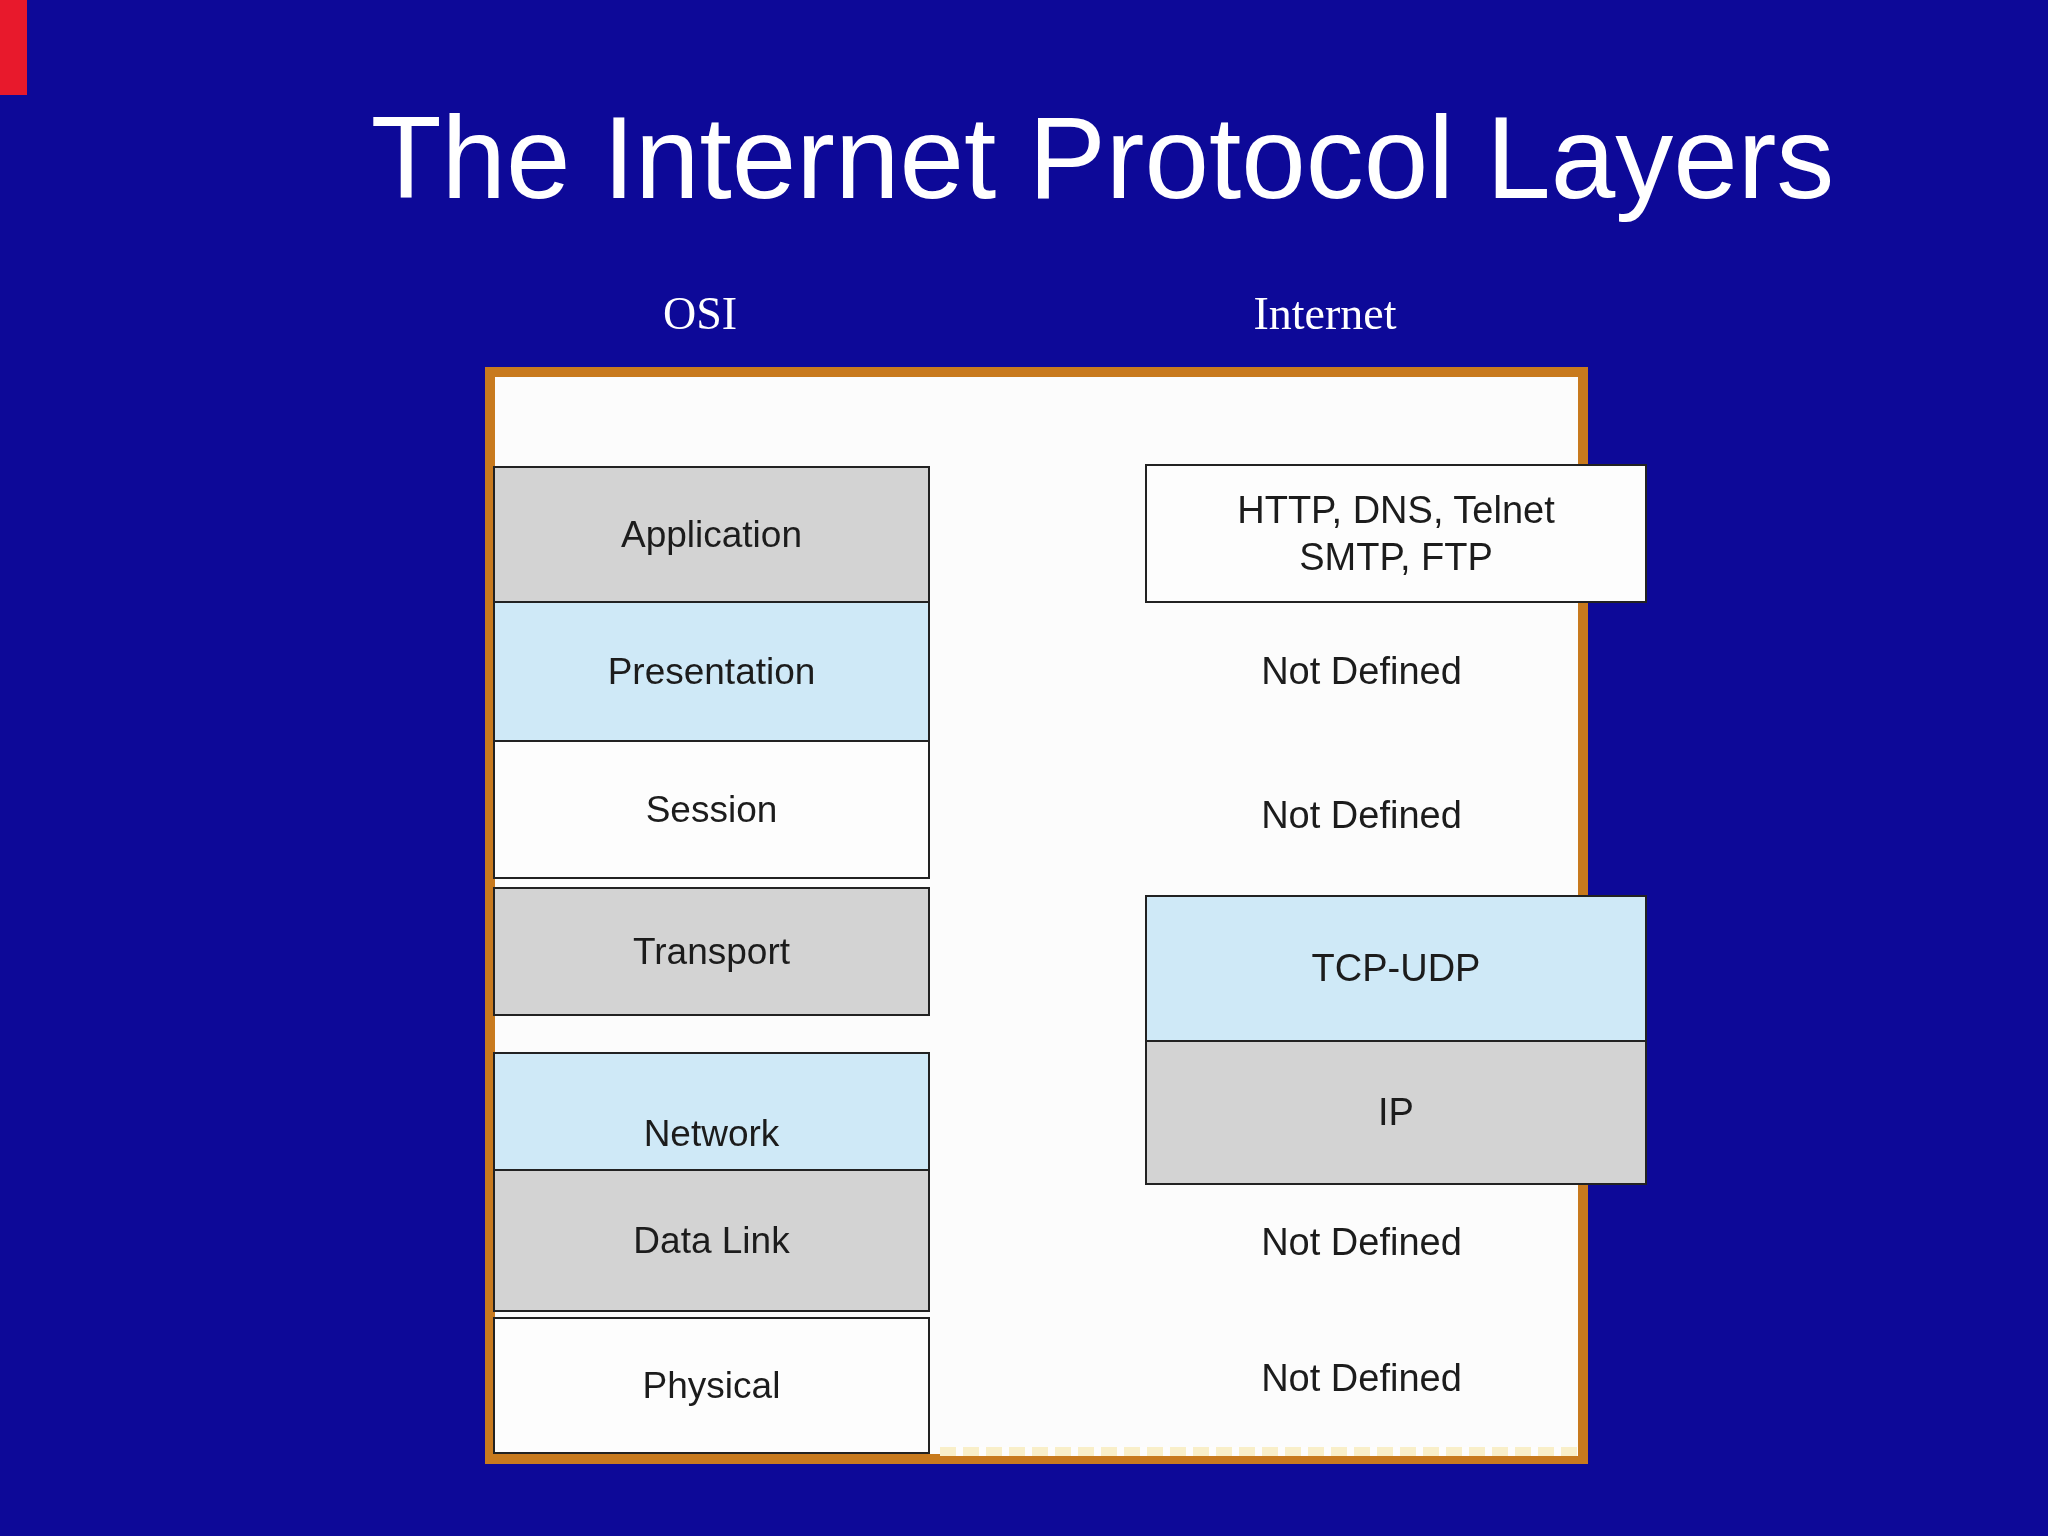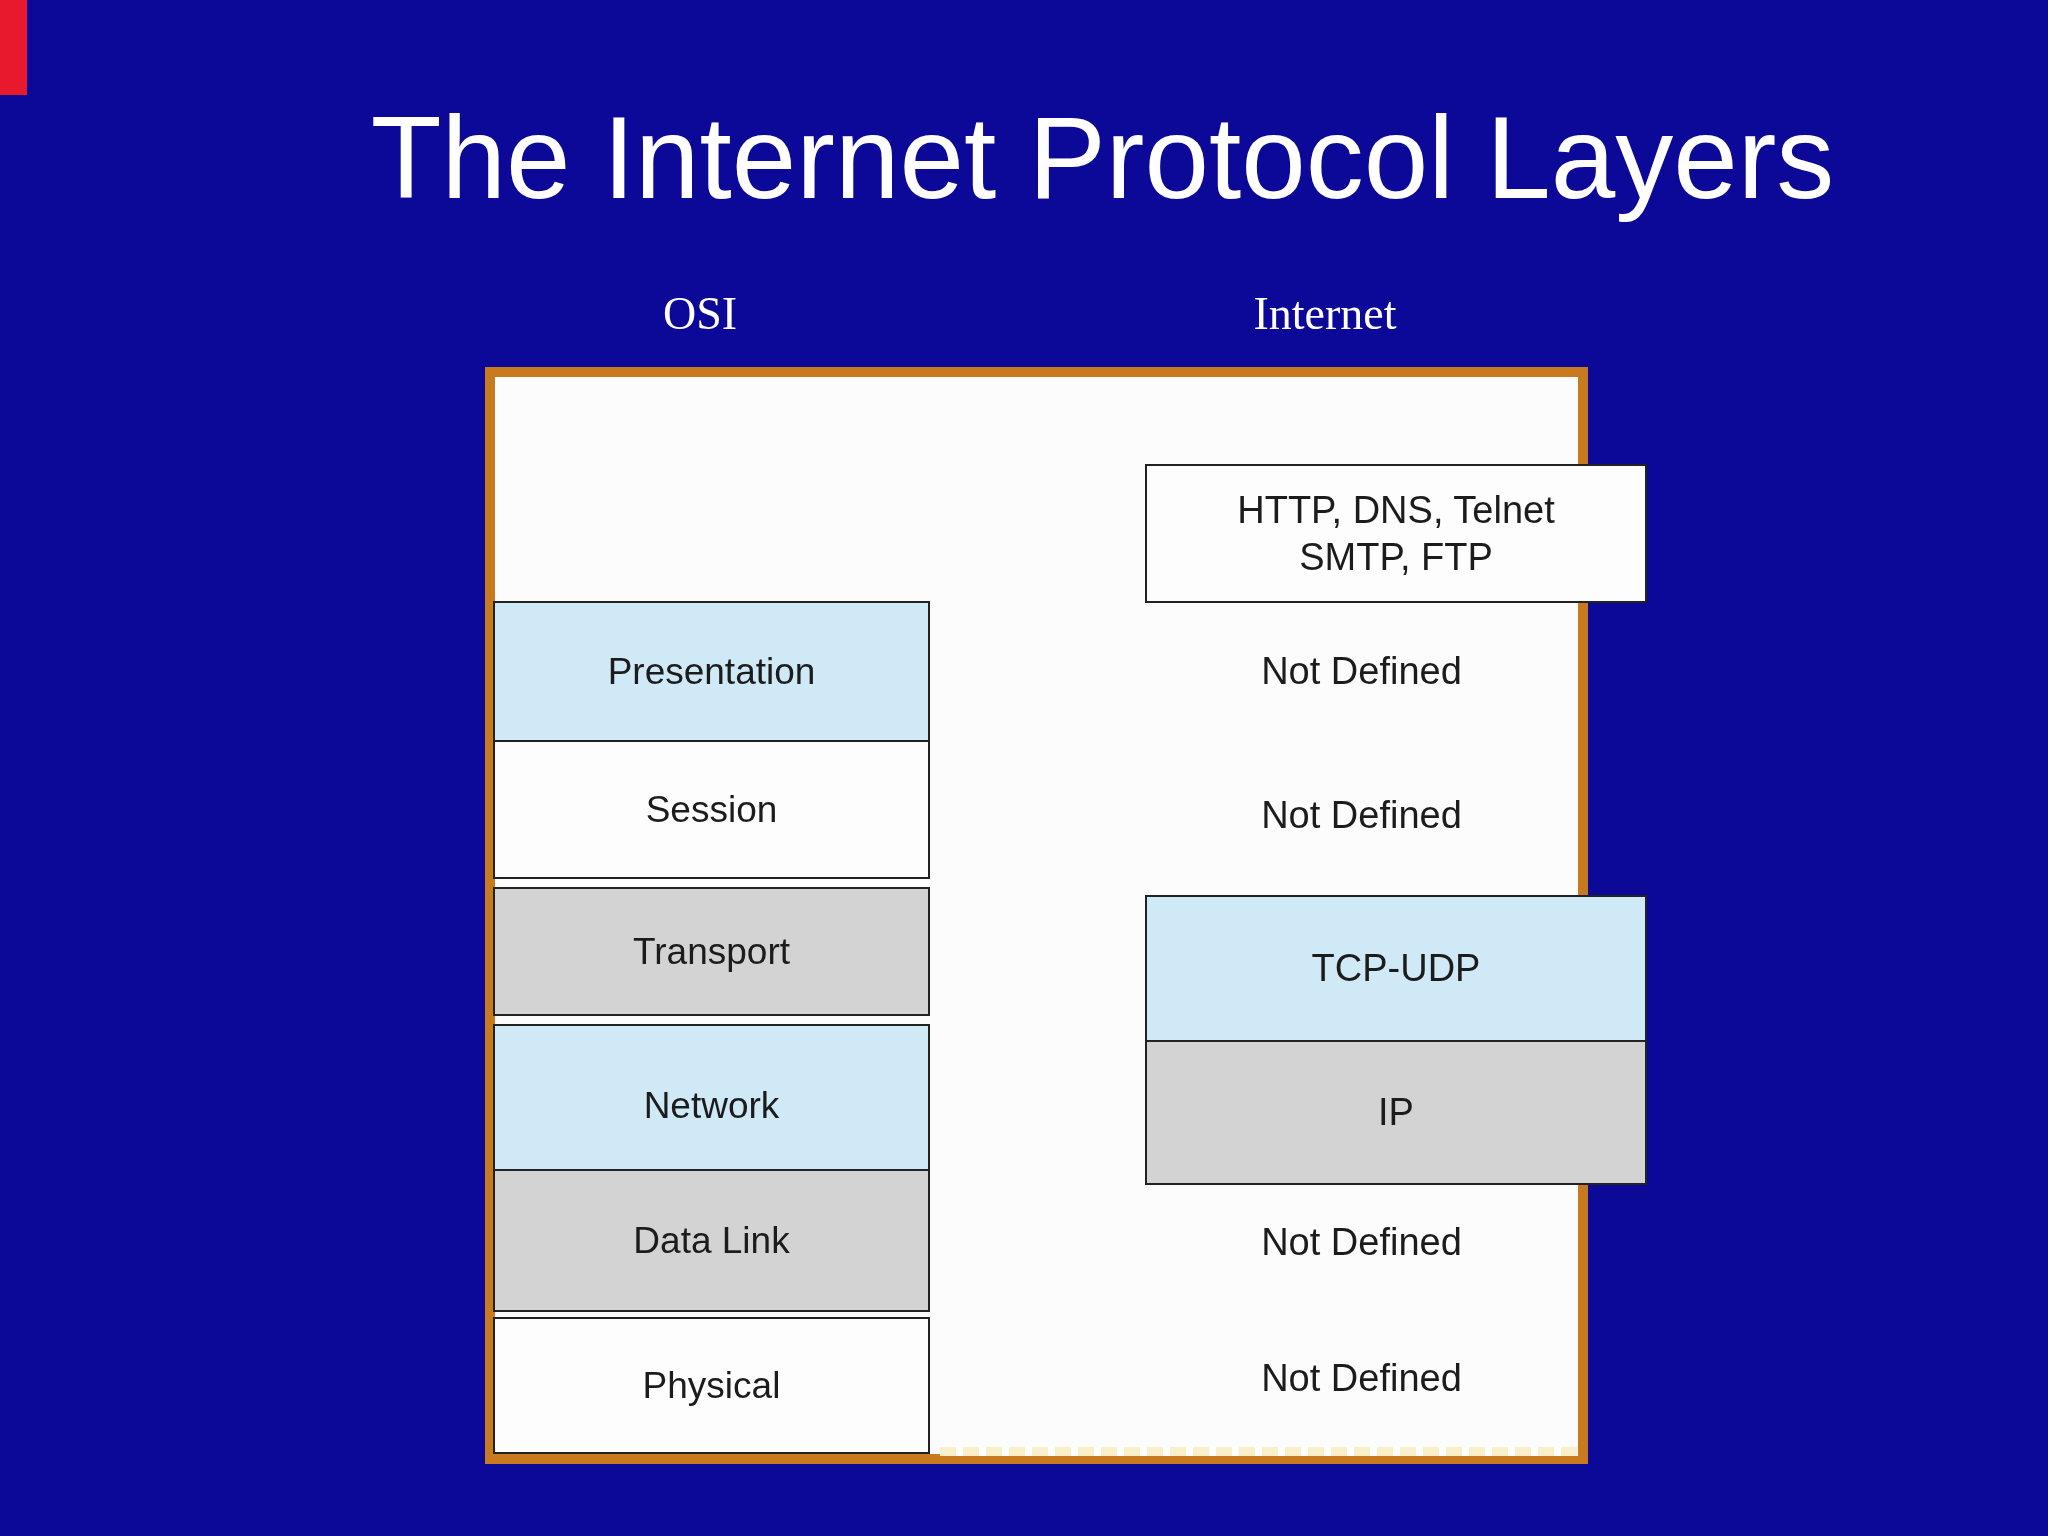--- a/index.html
+++ b/index.html
@@ -51,21 +51,21 @@
   .net-text{
     position:absolute;left:1145px;width:433px;height:52px;
     display:flex;align-items:center;justify-content:center;
     color:#1c1c1c;font-size:38px;
   }
   
   .row1{top:466px;height:137px;}
   .row2{top:601px;height:141px;}
   .row3{top:740px;height:139px;}
   .row4{top:887px;height:129px;text-align:right;}
-  .row5{top:1024px;height:164px;}
+  .row5{top:1052px;height:164px;}
   .row6{top:1169px;height:143px;}
   .row7{top:1317px;height:137px;}
   .nbox1{top:464px;height:139px;}
   .ntext2{top:645px;}
   .ntext3{top:789px;}
   .nbox4{top:895px;height:147px;}
   .nbox5{top:1040px;height:145px;}
   .ntext6{top:1216px;}
   .ntext7{top:1352px;}
   .artifact-strip{
@@ -83,20 +83,21 @@
   <div class="red-mark"></div>
 
   <div class="title">The Internet Protocol Layers</div>
 
   <div class="col-header osi">OSI</div>
 
   <div class="col-header internet">Internet</div>
 
   <div class="panel"></div>
 
+  <div class="layer-box row1 fill-gray">Application</div>
   <div class="layer-box row2 fill-lightblue">Presentation</div>
   <div class="layer-box row3 fill-white">Session</div>
   <div class="layer-box row4 fill-gray">Transport</div>
   <div class="layer-box row5 fill-lightblue">Network</div>
   <div class="layer-box row6 fill-gray">Data Link</div>
   <div class="layer-box row7 fill-white">Physical</div>
 
   <div class="net-box nbox1 fill-white">
     <span>HTTP, DNS, Telnet</span>
     <span>SMTP, FTP</span>

